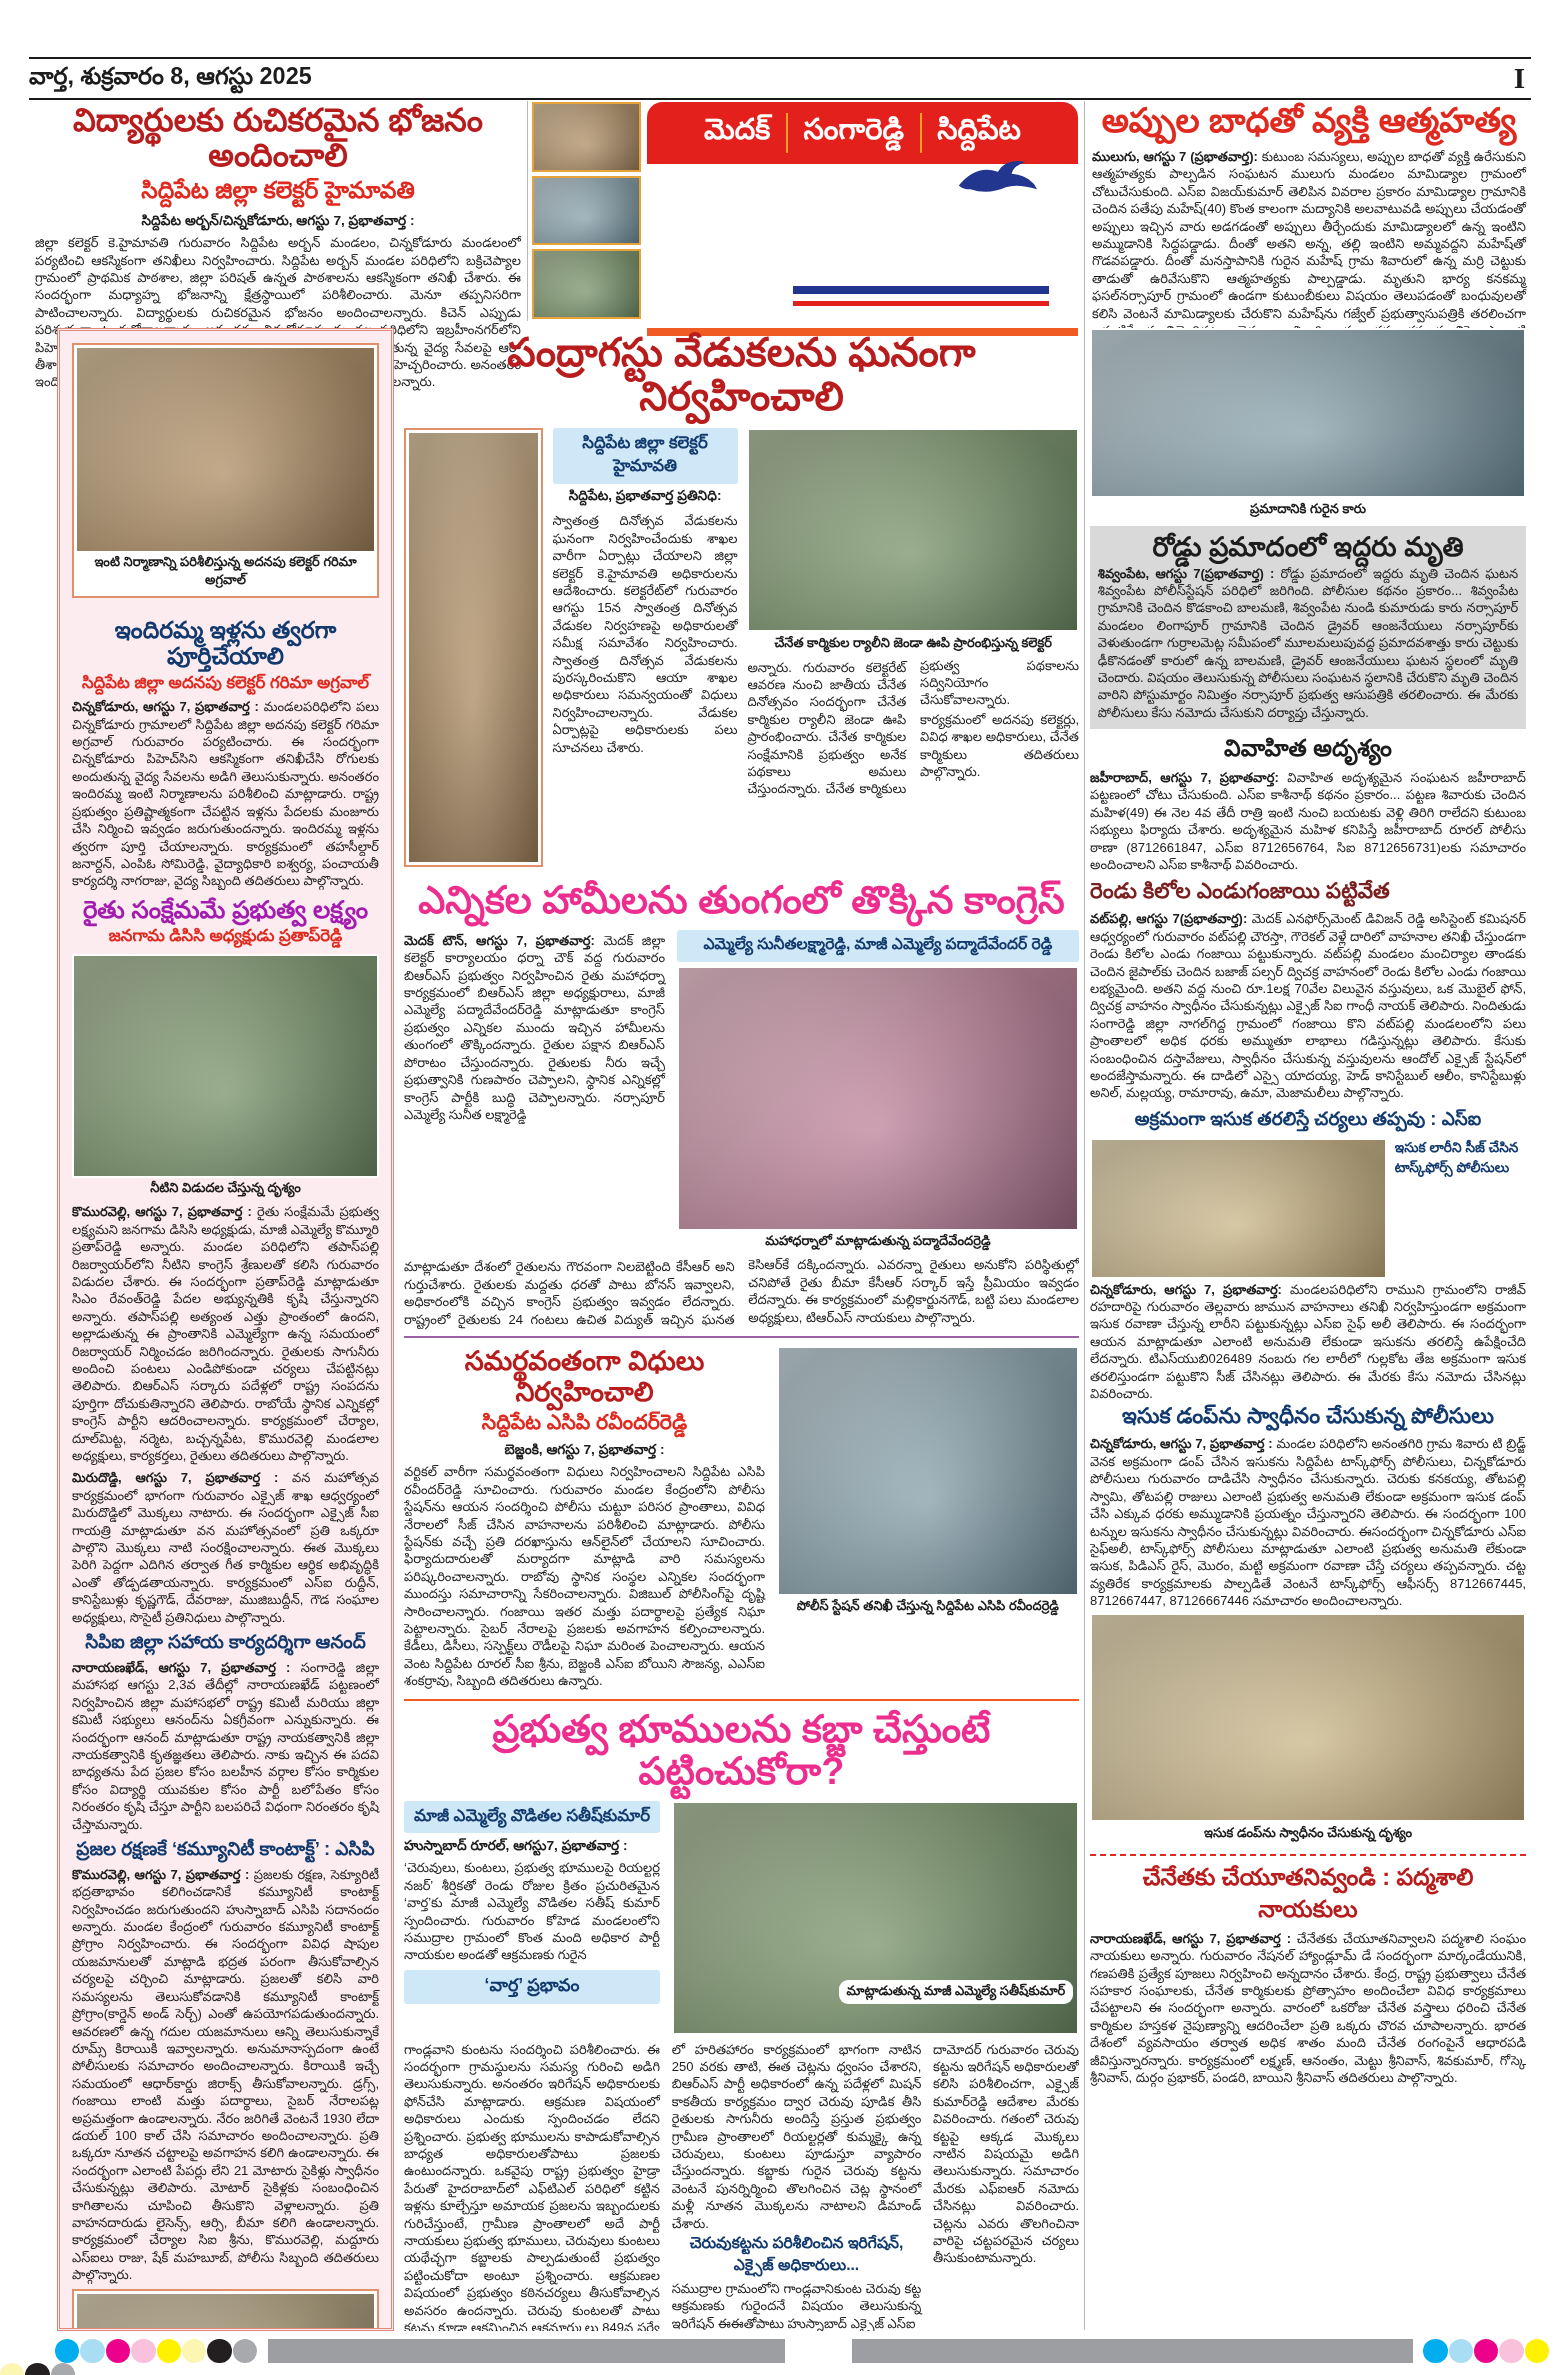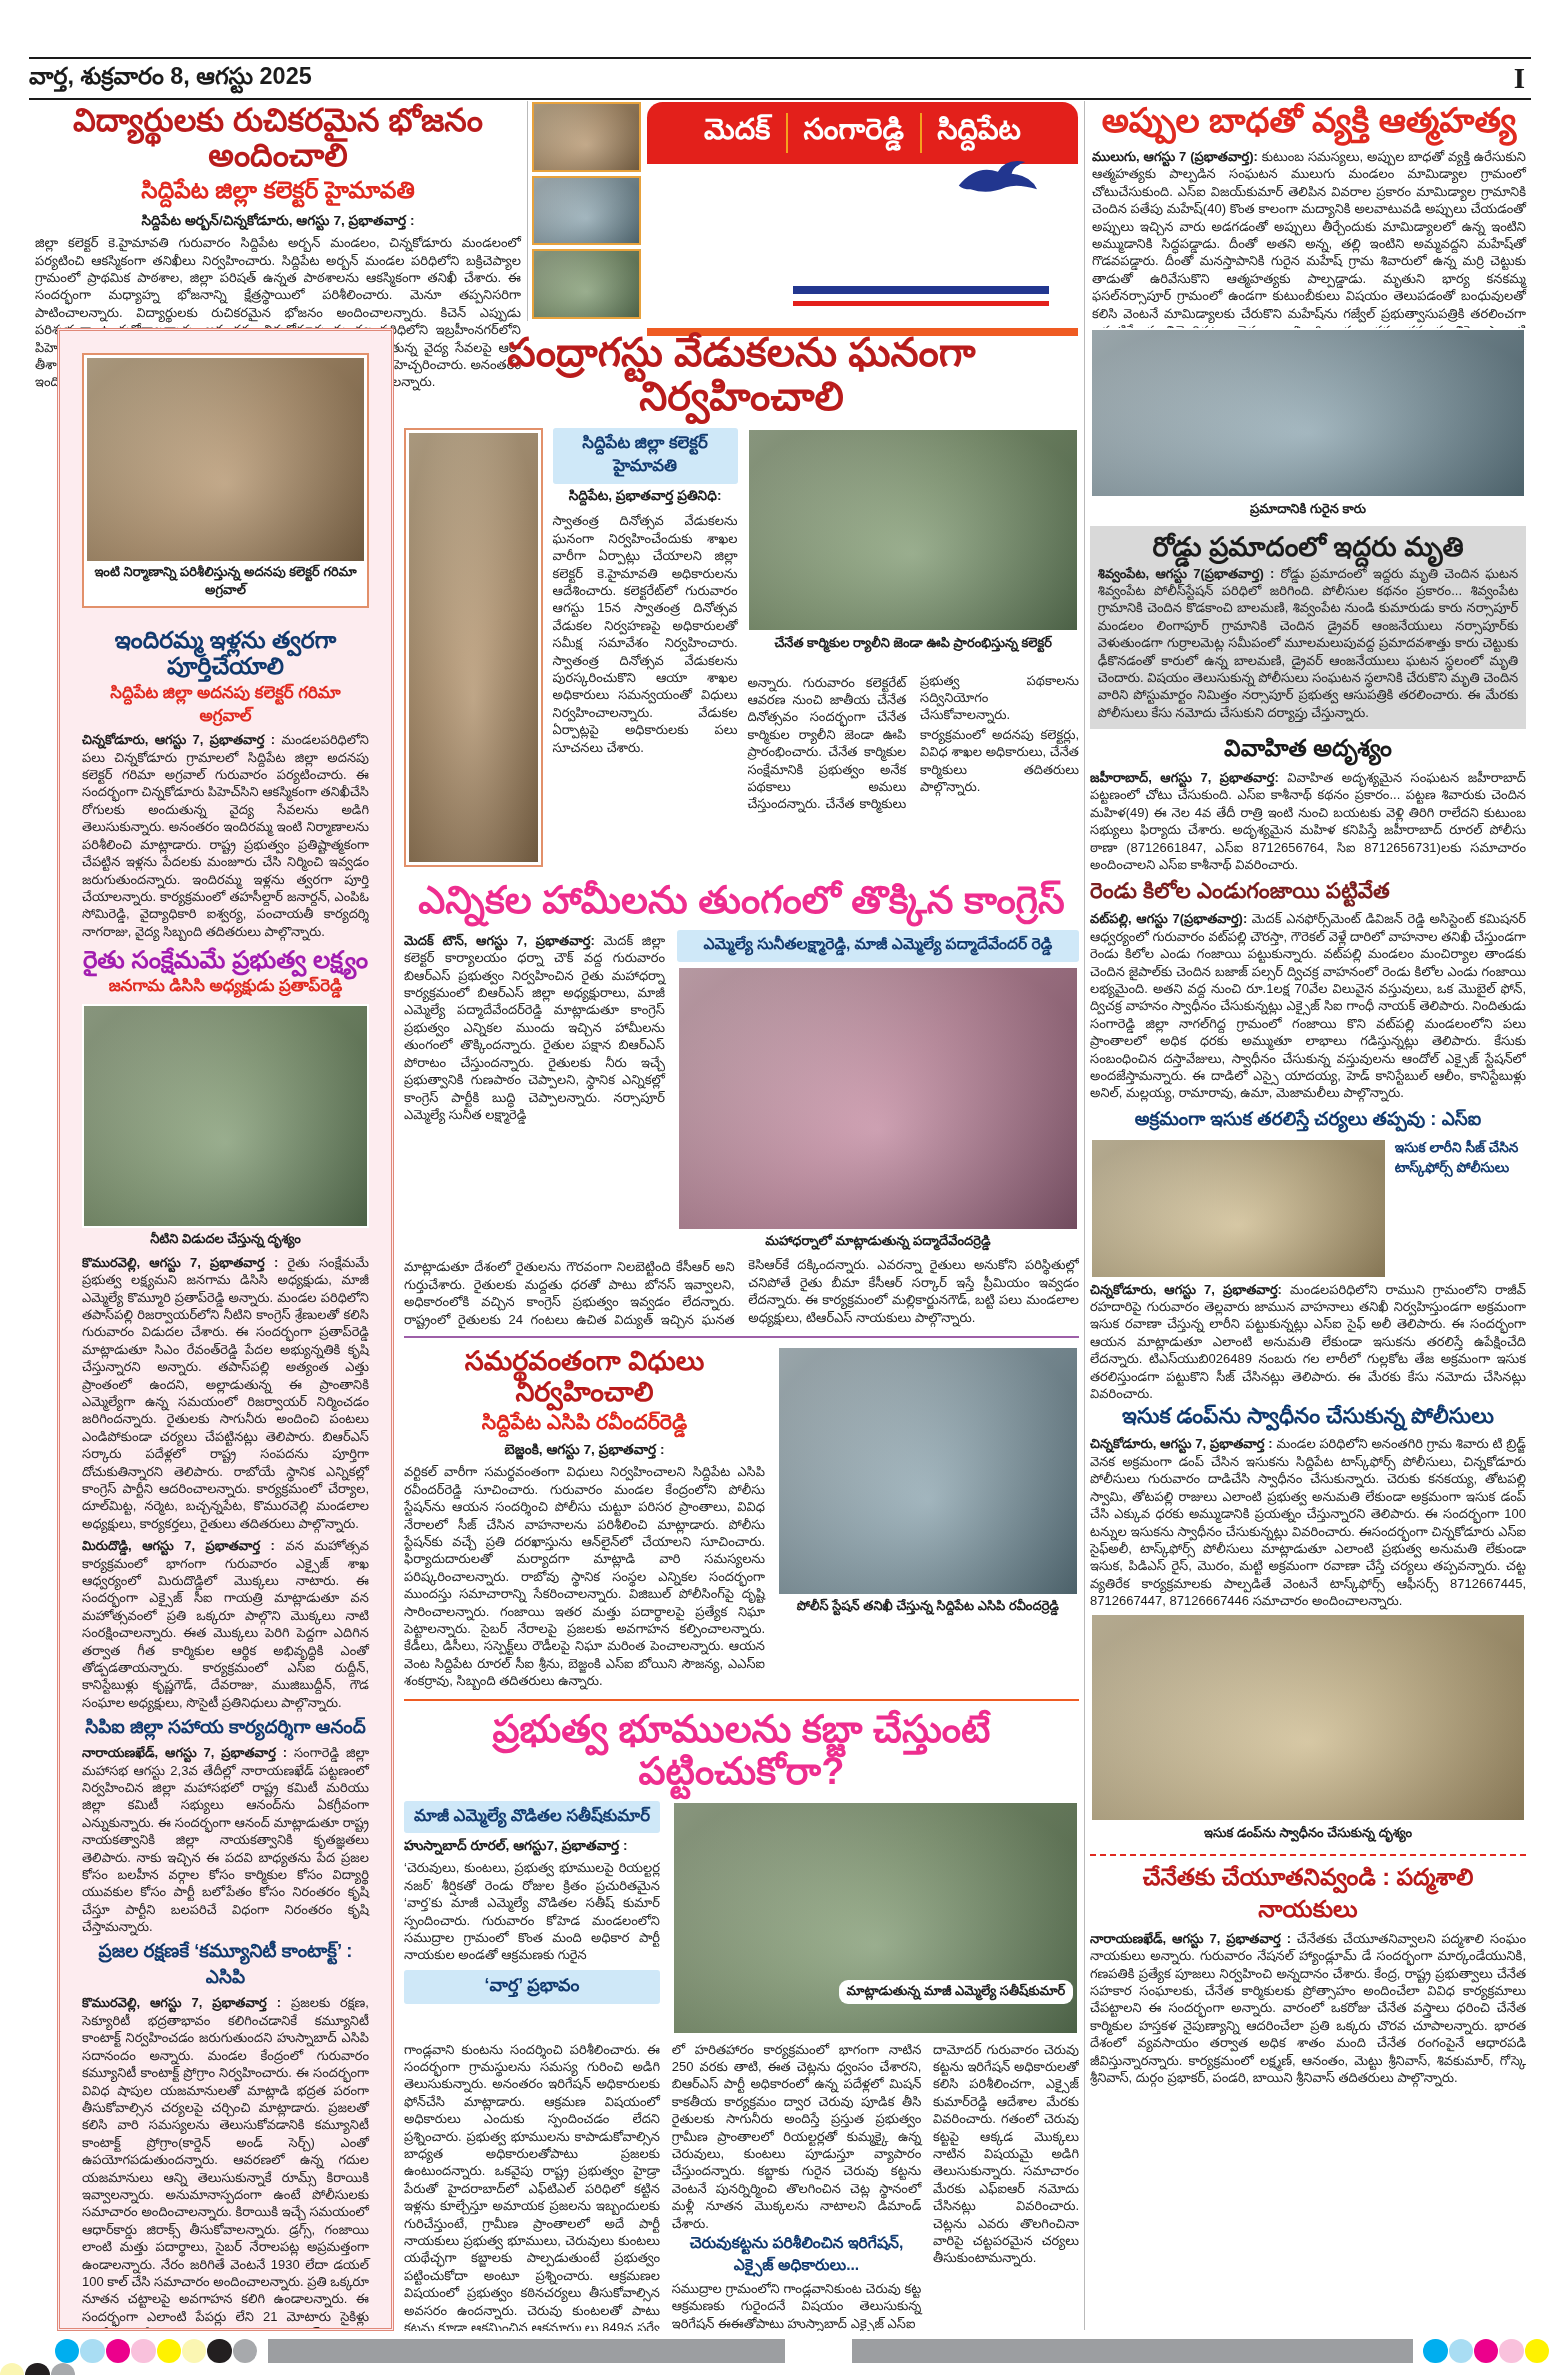--- a/index.html
+++ b/index.html
@@ -43,21 +43,21 @@
   #mast .strip{position:absolute;left:0;top:3.9px;width:109px;height:217px;display:flex;flex-direction:column;gap:3.9px;}
   #mast .strip .photo{flex:1;border:2px solid #e8a23c;}
   #mast .logo{position:absolute;left:115px;top:64px;right:0;height:146px;text-align:center;}
   #mast .logo .telugu{font-size:115px;font-weight:bold;color:#22368f;line-height:1.0;letter-spacing:2px;}
   #mast .ul1{position:absolute;left:146px;right:29px;bottom:13.7px;height:8.8px;background:#22368f;}
   #mast .ul2{position:absolute;left:146px;right:29px;bottom:2px;height:4.9px;background:#e3201b;}
   #mast .botbar{position:absolute;left:115px;right:0;bottom:-9.8px;height:7.8px;background:#ef5b22;}
   .vline{width:1px;background:#b9b9b9;}
   
   #leftbox{left:57px;top:328px;width:337px;height:2003px;background:#fdecef;
-           border:3.9px double #e08878;padding:22px;box-sizing:border-box;overflow:hidden;}
+           border:3.9px double #e08878;padding:12px;box-sizing:border-box;overflow:hidden;}
   #leftbox .capwhite{background:#fff;}
   
   #mid{left:404px;top:330px;width:675px;height:2001px;overflow:hidden;}
   .rule-purple{border-top:2.9px solid #9d5fa8;margin:7.8px 0;}
   .rule-orange{border-top:2.9px solid #ef5b22;margin:7.8px 0;}
   .cols2{column-count:2;column-gap:13.7px;}
   
   #rightcol{left:1090px;top:328px;width:436px;height:2003px;overflow:hidden;}
   .graybox{background:#d9d9d9;padding:5.9px 7.8px;}
   .dashed-sep{border-top:2.9px dashed #e02a20;margin:7.8px 0;}
@@ -160,21 +160,21 @@
         <div class="photo warm" style="height:429px;"></div>
       </div>
       <div style="flex:0 0 185px;">
         <div class="subbox" style="font-size:16.6px;">సిద్దిపేట జిల్లా కలెక్టర్ హైమావతి</div>
         <div class="byline" style="text-align:center;margin:4.9px 0;">సిద్దిపేట, ప్రభాతవార్త ప్రతినిధి:</div>
         <p class="body-t">స్వాతంత్ర దినోత్సవ వేడుకలను ఘనంగా నిర్వహించేందుకు శాఖల వారీగా ఏర్పాట్లు చేయాలని జిల్లా కలెక్టర్ కె.హైమావతి అధికారులను ఆదేశించారు. కలెక్టరేట్‌లో గురువారం ఆగస్టు 15న స్వాతంత్ర దినోత్సవ వేడుకల నిర్వహణపై అధికారులతో సమీక్ష సమావేశం నిర్వహించారు. స్వాతంత్ర దినోత్సవ వేడుకలను పురస్కరించుకొని ఆయా శాఖల అధికారులు సమన్వయంతో విధులు నిర్వహించాలన్నారు. వేడుకల ఏర్పాట్లపై అధికారులకు పలు సూచనలు చేశారు.</p>
       </div>
       <div style="flex:1;">
         <div class="photo" style="height:200px;border:2px solid #fff;"></div>
         <div class="caption">చేనేత కార్మికుల ర్యాలీని జెండా ఊపి ప్రారంభిస్తున్న కలెక్టర్</div>
-        <div class="cols2" style="margin-top:16px;">
+        <div class="cols2" style="margin-top:1px;">
           <p class="body-t">అన్నారు. గురువారం కలెక్టరేట్ ఆవరణ నుంచి జాతీయ చేనేత దినోత్సవం సందర్భంగా చేనేత కార్మికుల ర్యాలీని జెండా ఊపి ప్రారంభించారు. చేనేత కార్మికుల సంక్షేమానికి ప్రభుత్వం అనేక పథకాలు అమలు చేస్తుందన్నారు. చేనేత కార్మికులు ప్రభుత్వ పథకాలను సద్వినియోగం చేసుకోవాలన్నారు.</p>
           <p class="body-t">కార్యక్రమంలో అదనపు కలెక్టర్లు, వివిధ శాఖల అధికారులు, చేనేత కార్మికులు తదితరులు పాల్గొన్నారు.</p>
         </div>
       </div>
     </div>
   </div>
 
   <div style="margin-top:13.7px;">
     <div class="hl-pink" style="font-size:38px;text-align:center;line-height:1.1;">ఎన్నికల హామీలను తుంగంలో తొక్కిన కాంగ్రెస్</div>
     <div style="display:flex;gap:11.7px;margin-top:7.8px;">

